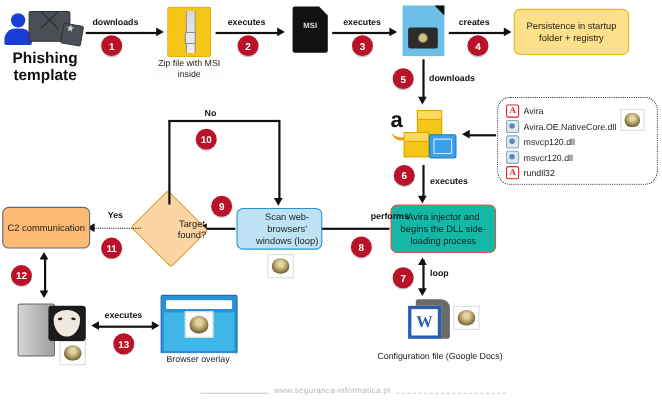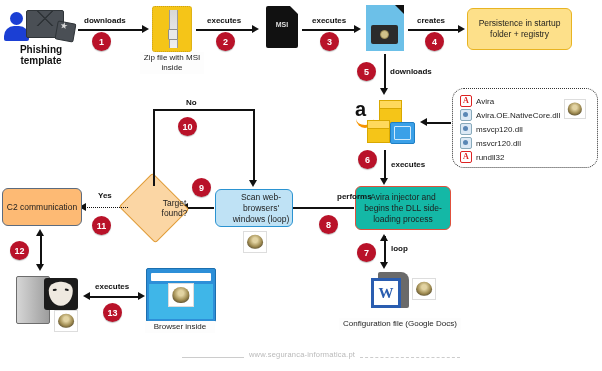--- a/index.html
+++ b/index.html
@@ -149,21 +149,21 @@
   .worddoc .wbox{position:absolute;left:0;top:6px;width:24px;height:24px;
     border:3px solid #2a5db0;background:#fff;display:flex;align-items:center;
     justify-content:center;color:#2a5db0;font-size:15px;font-weight:bold;
     font-family:"Liberation Serif",serif;}
 
   .watermark{position:absolute;font-size:7.5px;color:#b9b9b9;letter-spacing:.2px;
     white-space:nowrap;}
   .wmline{position:absolute;height:0;border-top:1.5px solid #cccccc;}
   .wmdot{position:absolute;height:0;border-top:1.5px dashed #cccccc;}
 
-  .title-strong{font-weight:bold;font-size:10px;color:#111;}
+  .title-strong{font-weight:bold;font-size:14px;color:#111;}
 </style>
 </head>
 <body>
 
 <div id="stage">
 
   <div class="person abs" style="left:4px;top:10px;width:26px;height:32px;">
     <div class="head"></div>
       <div class="body"></div>
   </div>
@@ -320,19 +320,19 @@
   <div class="arrowL" style="left:83px;top:292px;"></div>
   <div class="arrowR" style="left:138px;top:292px;"></div>
   <div class="elabel" style="left:95px;top:282px;">executes</div>
   <div class="badge" style="left:103px;top:303px;">13</div>
 
   <div class="browser" style="left:146px;top:268px;width:68px;height:52px;">
     <div class="bar"></div>
     <div class="page"></div>
   </div>
   <div class="crestthumb" style="left:168px;top:283px;width:24px;height:22px;"></div>
-  <div class="caption" style="left:145px;top:321px;width:70px;">Browser inside</div>
+  <div class="caption" style="left:145px;top:321px;width:70px;">Browser overlay</div>
 
   <div class="wmline" style="left:182px;top:357px;width:62px;"></div>
   <div class="watermark" style="left:249px;top:350px;">www.seguranca-informatica.pt</div>
   <div class="wmdot" style="left:360px;top:357px;width:100px;"></div>
 
 </div>
 
 </body></html>

